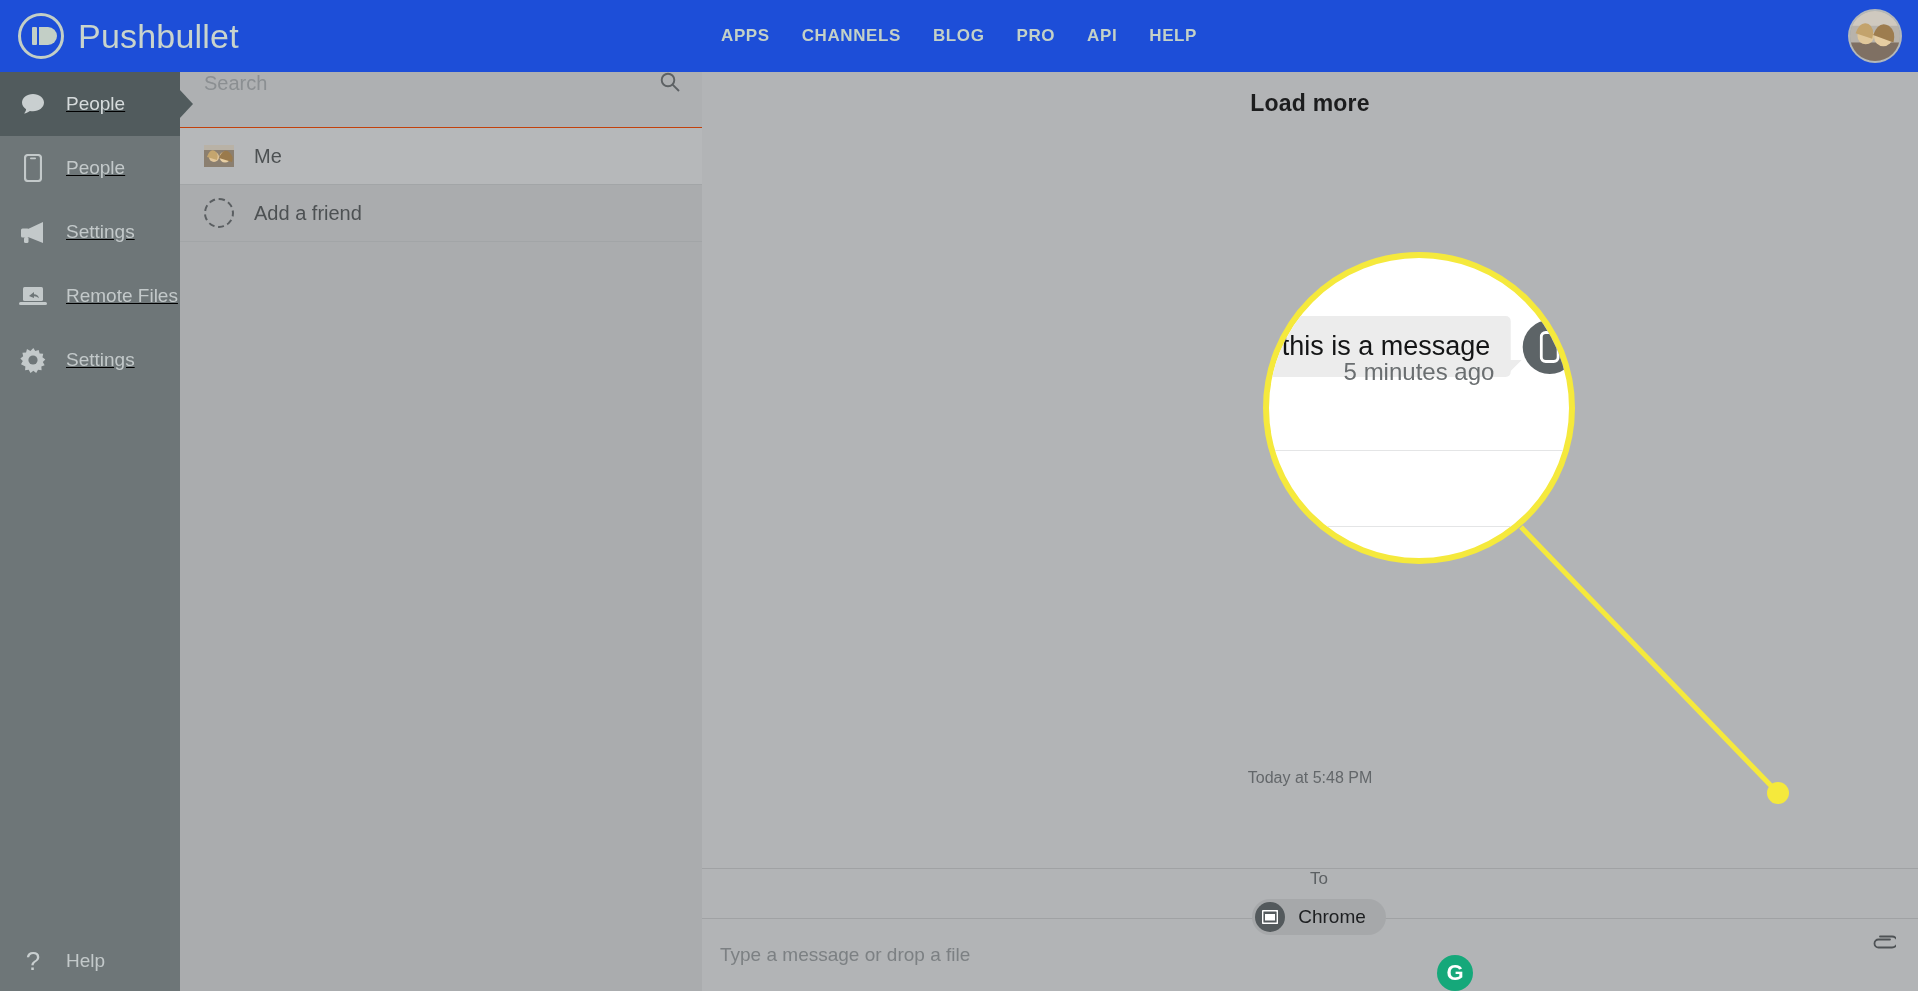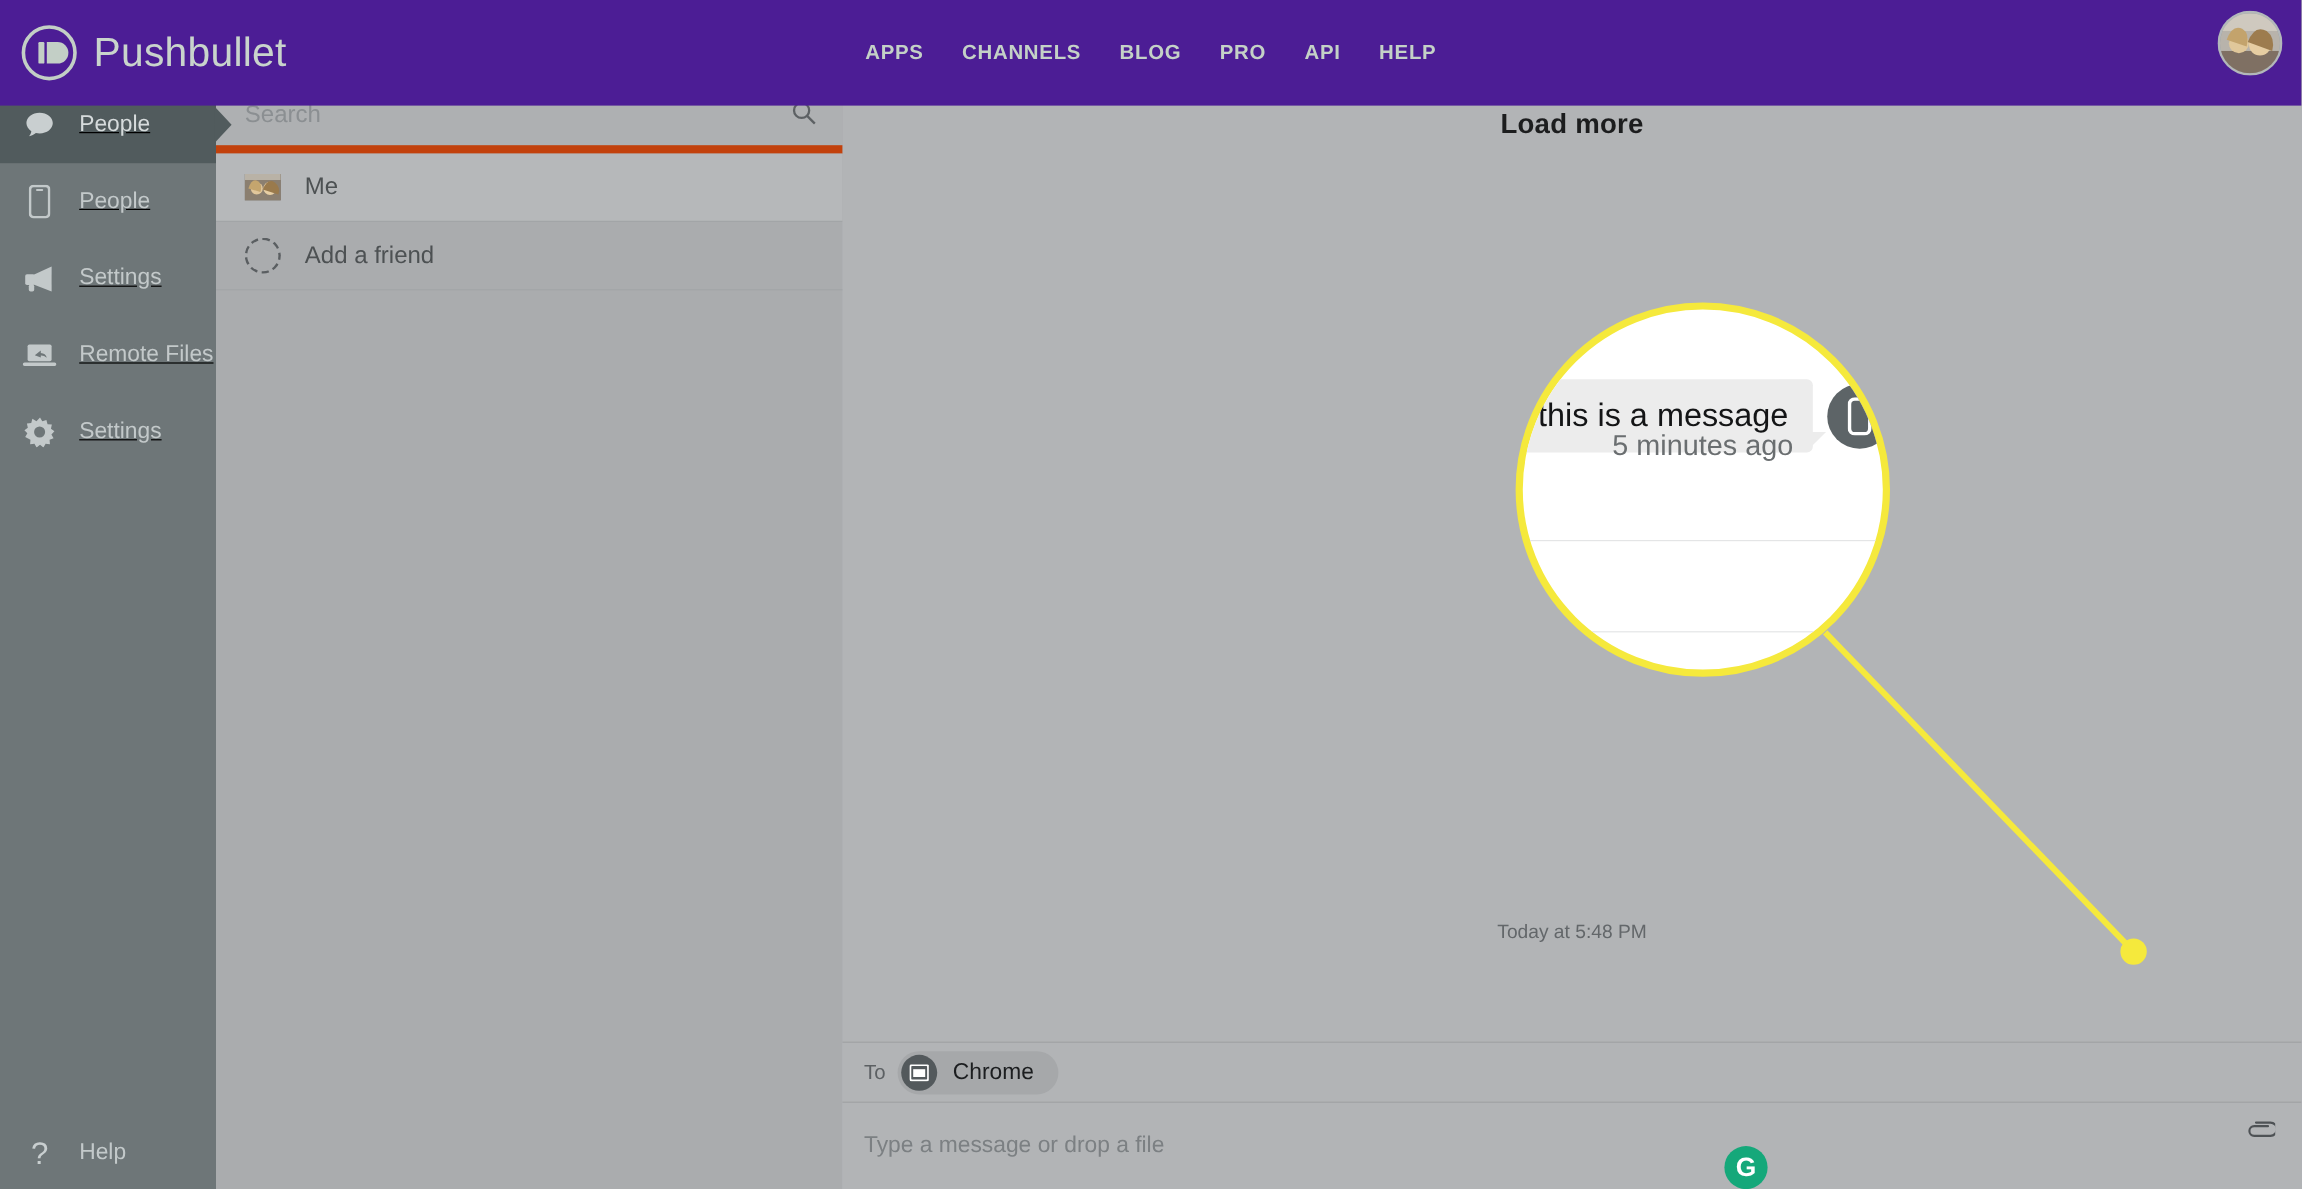--- a/index.html
+++ b/index.html
@@ -7,22 +7,22 @@
     width: 1918px; height: 991px;
     font-family: "Liberation Sans", sans-serif;
     overflow: hidden;
     background: #b2b4b6;
   }
 
   .app { position: relative; width: 1918px; height: 991px; }
 
   
   .topbar {
-    position: absolute; left: 0; top: 0; width: 1918px; height: 88px;
-    background: #4c1d95;
+    position: absolute; left: 0; top: 0; width: 1918px; height: 72px;
+    background: #1d4ed8;
     display: flex; align-items: center;
     z-index: 5;
     text-align: right;
   }
   .brand { display: flex; align-items: center; padding-left: 18px; gap: 14px; }
   .brand-logo {
     width: 46px; height: 46px; border-radius: 50%;
     border: 3px solid #c3cfc6;
     display: flex; align-items: center; justify-content: center;
     position: relative;
@@ -84,22 +84,22 @@
   }
   .qmark { font-size: 26px; color: #c9cfd0; width: 30px; text-align: center; }
 
   
   .contacts {
     position: absolute; left: 180px; top: 72px; width: 522px; height: 919px;
     background: #aaacae;
     z-index: 3;
   }
   .search-row {
-    height: 56px; display: flex; align-items: center;
-    padding: 0 22px 0 24px; border-bottom: 7px solid #c2410c;
+    height: 56px; display: flex; align-items: flex-start;
+    padding: 0 22px 0 24px; border-bottom: 1px solid #c2410c;
     background: #aeb0b2;
   }
   .search-input {
     flex: 1; background: transparent; border: 0; outline: none;
     font-family: "Liberation Sans", sans-serif;
     font-size: 20px; color: #6c7073;
   }
   .search-input::placeholder { color: #8b8f92; }
   .search-ico { color: #5d6164; }
 
@@ -161,21 +161,21 @@
 
   
   .composer {
     position: absolute; left: 702px; right: 0; bottom: 0; height: 123px;
     background: #b2b4b6;
     border-top: 1px solid #a0a2a4;
     z-index: 3;
   }
   .to-row {
     height: 50px; display: flex; align-items: center; gap: 10px;
-    padding-left: 18px; border-bottom: 1px solid #a0a2a4;
+    padding-left: 18px; border-bottom: 1px solid #a0a2a4; flex-direction: column;
   }
   .to-label { font-size: 17px; color: #5c6063; }
   .chip {
     display: flex; align-items: center; gap: 13px;
     background: #a6a8aa; border-radius: 18px; padding: 3px 20px 3px 3px;
     height: 36px;
   }
   .chip-ico {
     width: 30px; height: 30px; border-radius: 50%;
     background: #53595c; display: flex; align-items: center; justify-content: center;

